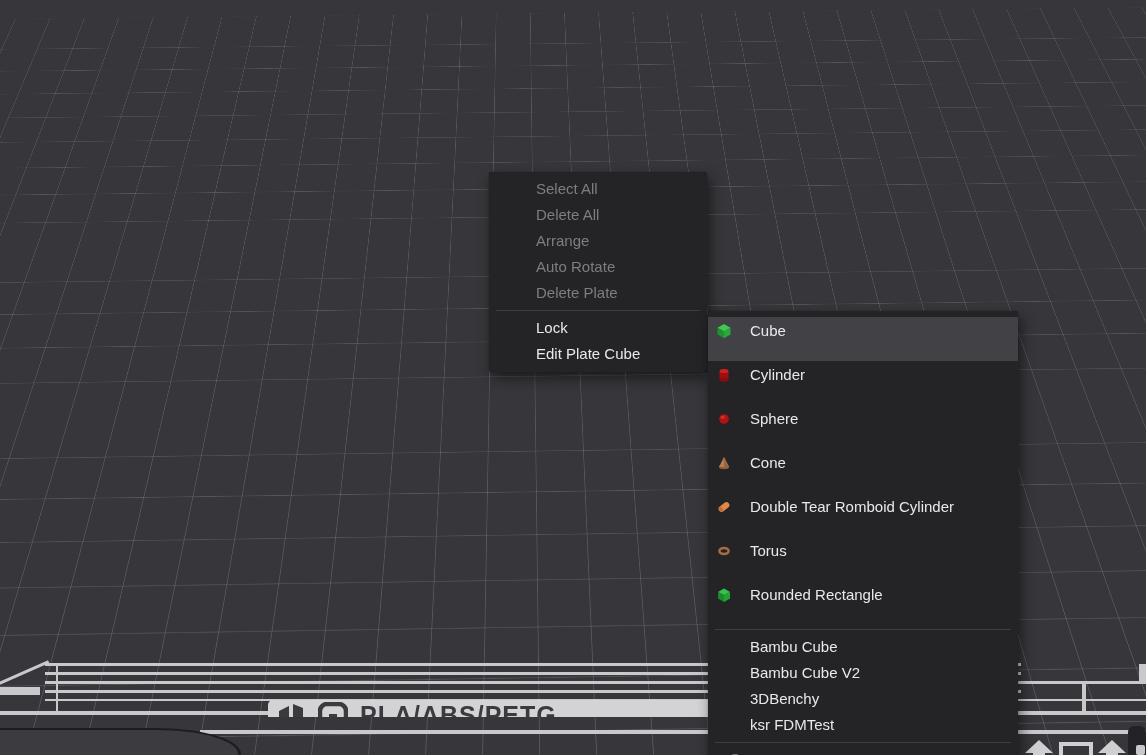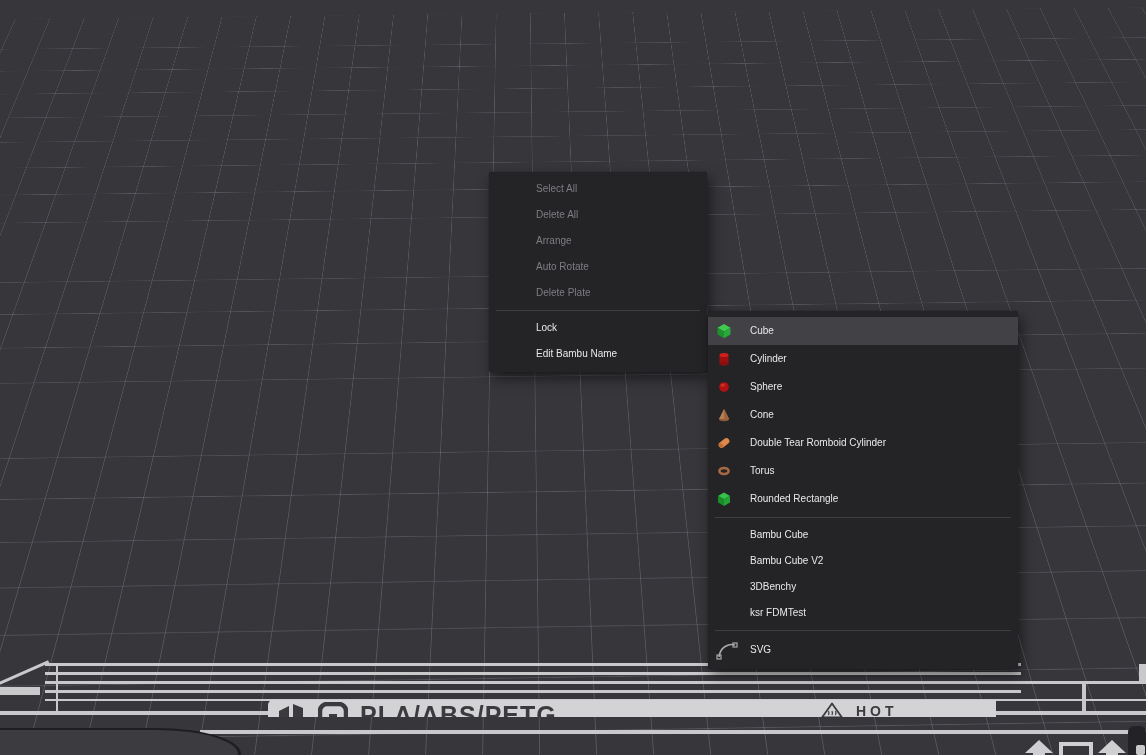--- a/index.html
+++ b/index.html
@@ -42,29 +42,29 @@
     background:#232327; border-radius:6px 6px 0 0;}
   .corner-light{position:absolute; left:1136px; top:745px; width:9px; height:10px;
     background:var(--plate-line,#c9c9cb); border-radius:2px;}
   .sq-outline{position:absolute; left:1059px; top:742px; width:26px; height:9px;
     border:4px solid #cfcfd1; border-bottom:none;}
   .up-arrow{position:absolute; width:32px; height:15px; overflow:hidden;}
   
   .panel{
     position:absolute; background:var(--menu-bg,#242427); border-radius:3px;
     box-shadow: 3px 6px 14px rgba(0,0,0,.5), 0 0 1px rgba(0,0,0,.7);
-    color:var(--menu-text,#e9e9eb); font-size:10px;
+    color:var(--menu-text,#e9e9eb); font-size:15px;
   }
   .cmenu{left:489px; top:172px; width:218px; padding:4px 0 5px;}
   .smenu{left:708px; top:311px; width:310px; padding:6px 0 4px;}
   .mrow{position:relative; height:26px; line-height:26px; padding-left:47px; cursor:default; white-space:nowrap;}
   .mrow.disabled{color:var(--menu-text-disabled,#7d7d83);}
   .mrow.tall{height:30px; line-height:30px;}
   .mrow.hl{background:var(--menu-highlight,#414146);}
-  .srow{position:relative; height:28px; line-height:28px; padding-left:42px; cursor:default; white-space:nowrap;}
+  .srow{position:relative; height:44px; line-height:28px; padding-left:42px; cursor:default; white-space:nowrap;}
   .srow.short{height:26px; line-height:26px;}
   .srow.tall{height:30px; line-height:30px;}
   .srow.hl{background:var(--menu-highlight,#414146);}
   .msep{height:1px; background:var(--separator,#3e3e43); margin:4px 7px 4px 7px;}
   .micon{position:absolute; left:9px; top:4px; width:22px; height:22px;}
   .sicon{position:absolute; left:8px; top:6px; width:16px; height:16px;}
   .sicon.big{left:8px; top:5px; width:22px; height:20px;}
   .chev{position:absolute; right:12px; top:8px; width:10px; height:14px;}
   svg{display:block;}
 </style>
@@ -144,21 +144,21 @@
       <span>Auto Rotate</span>
     </div>
     <div class="mrow disabled">
       <span>Delete Plate</span>
     </div>
     <div class="msep"></div>
     <div class="mrow">
       <span>Lock</span>
     </div>
     <div class="mrow">
-      <span>Edit Bambu Name</span>
+      <span>Edit Plate Cube</span>
     </div>
   </div>
 
   <div class="panel smenu">
     <div class="srow hl">
       <span class="sicon">
         <svg width="16" height="16" viewBox="0 0 16 16">
           <polygon points="8,1 14.5,4.7 8,8.4 1.5,4.7" fill="#3fc94f"></polygon>
           <polygon points="1.5,4.7 8,8.4 8,15.3 1.5,11.5" fill="#1f9230"></polygon>
           <polygon points="14.5,4.7 8,8.4 8,15.3 14.5,11.5" fill="#2aa83c"></polygon>

